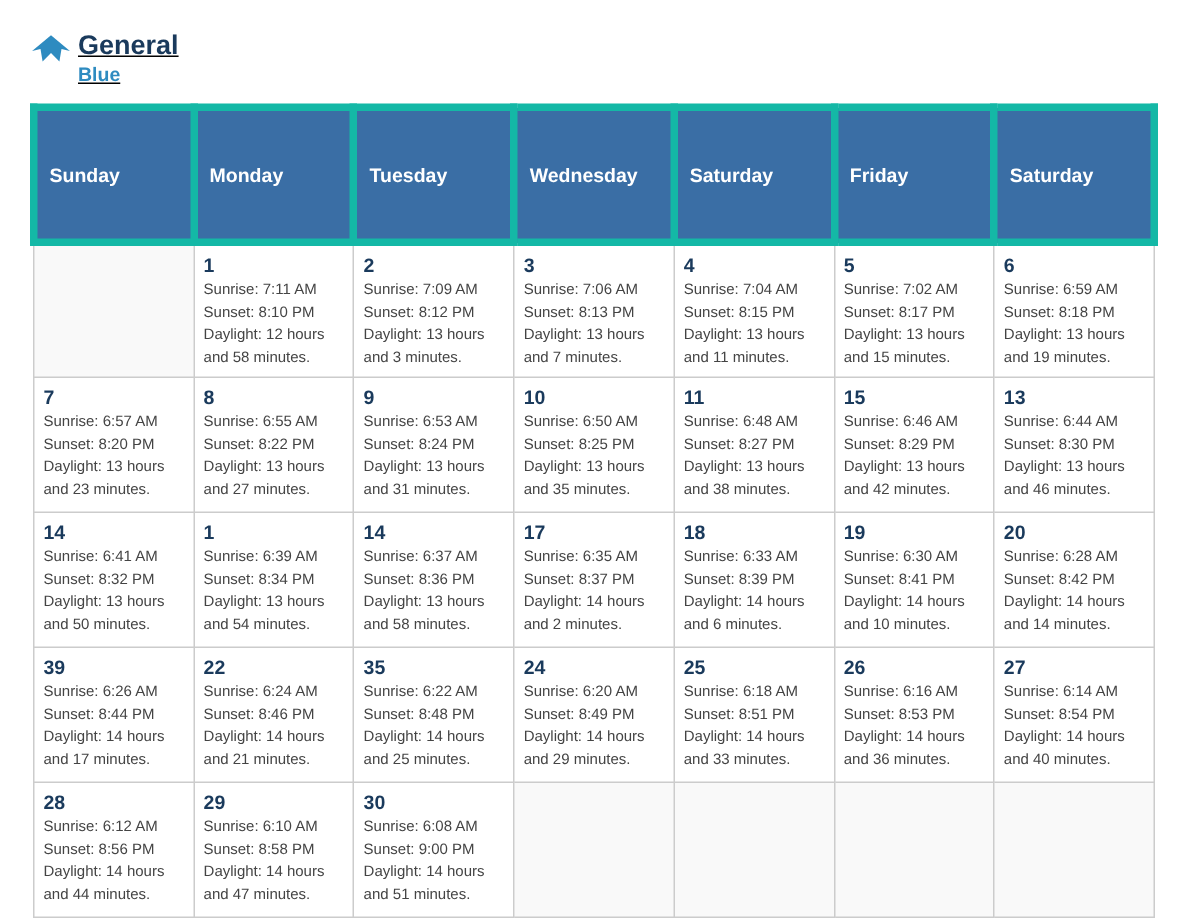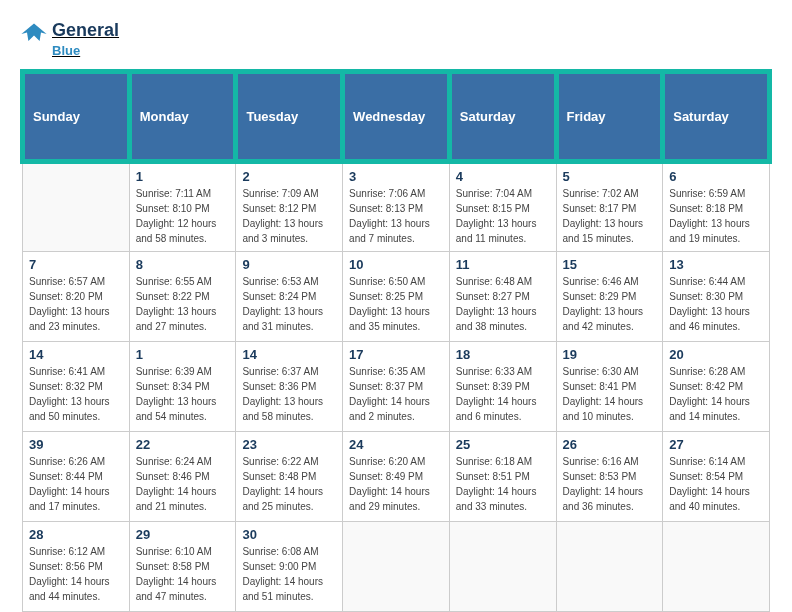--- a/index.html
+++ b/index.html
@@ -201,21 +201,21 @@
       <tr>
         <td>
           <span class="day-num">39</span>
           <div class="day-info">Sunrise: 6:26 AM<br>Sunset: 8:44 PM<br>Daylight: 14 hours<br>and 17 minutes.</div>
         </td>
         <td>
           <span class="day-num">22</span>
           <div class="day-info">Sunrise: 6:24 AM<br>Sunset: 8:46 PM<br>Daylight: 14 hours<br>and 21 minutes.</div>
         </td>
         <td>
-          <span class="day-num">23</span>
+          <span class="day-num">35</span>
           <div class="day-info">Sunrise: 6:22 AM<br>Sunset: 8:48 PM<br>Daylight: 14 hours<br>and 25 minutes.</div>
         </td>
         <td>
           <span class="day-num">24</span>
           <div class="day-info">Sunrise: 6:20 AM<br>Sunset: 8:49 PM<br>Daylight: 14 hours<br>and 29 minutes.</div>
         </td>
         <td>
           <span class="day-num">25</span>
           <div class="day-info">Sunrise: 6:18 AM<br>Sunset: 8:51 PM<br>Daylight: 14 hours<br>and 33 minutes.</div>
         </td>

